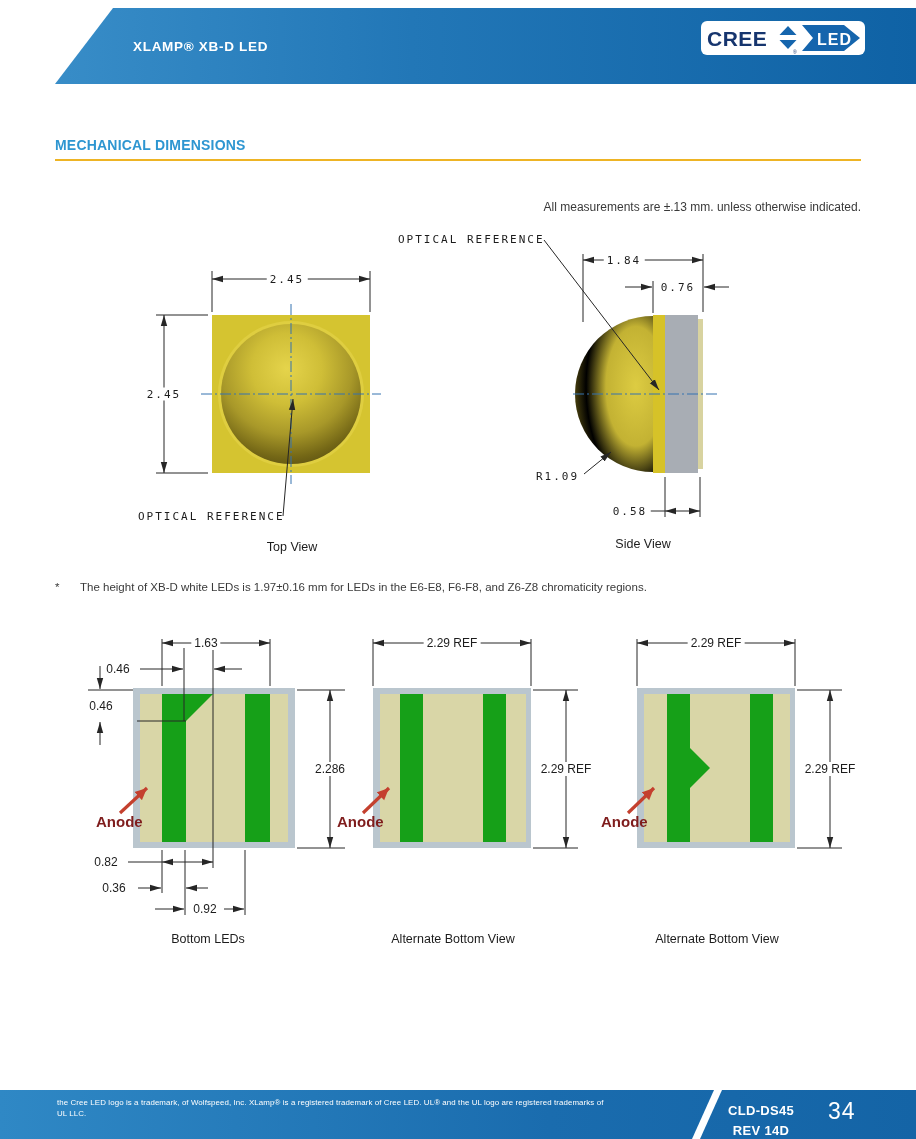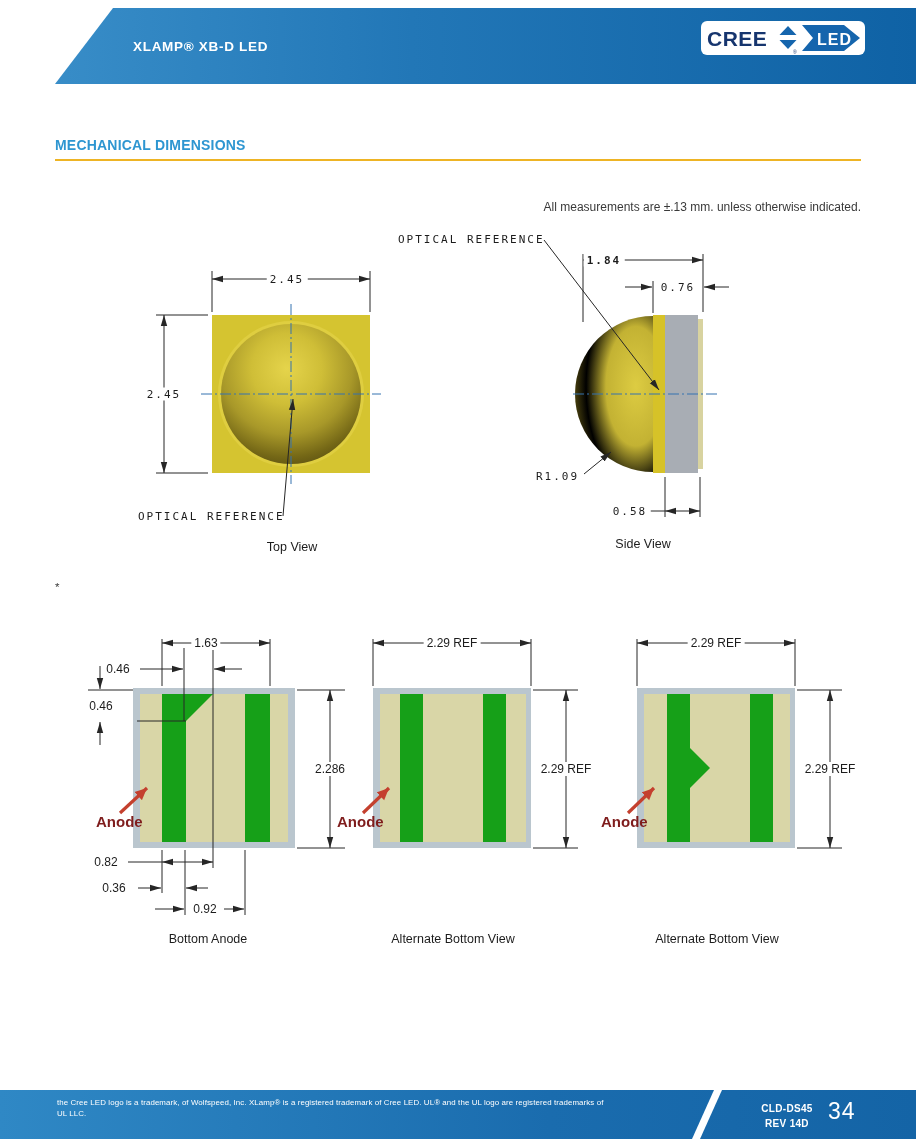--- a/index.html
+++ b/index.html
@@ -35,22 +35,22 @@
 
   .drawing-svg { position:absolute; left:0; top:0; pointer-events:none; }
 
   
   .ftr { position:absolute; top:1090px; left:0; width:916px; height:49px;
          background:linear-gradient(90deg,#2f88c5 0%,#1a6cae 60%,#1464a6 100%); }
   .ftr-stripe { position:absolute; left:688px; top:0; width:44px; height:49px; background:#fff;
                 clip-path:polygon(26px 0,34px 0,12px 49px,4px 49px); }
   .ftr-legal { position:absolute; left:57px; top:7px; width:620px; color:#fff;
                font-size:7.9px; line-height:1.45; letter-spacing:.1px; }
-  .ftr-doc { position:absolute; left:738px; top:11px; width:98px; text-align:center; color:#fff;
-             font-weight:bold; font-size:10px; line-height:1.5; letter-spacing:.3px; }
+  .ftr-doc { position:absolute; left:712px; top:11px; width:98px; text-align:center; color:#fff;
+             font-weight:bold; font-size:13px; line-height:1.5; letter-spacing:.3px; }
   .ftr-page { position:absolute; left:828px; top:8px; color:#fff; font-size:23px; letter-spacing:1px; }
 </style>
 </head>
 <body>
 
 <div class="page">
 
   <div class="hdr">
     <div class="hdr-title">XLAMP® XB-D LED</div>
   </div>
@@ -197,37 +197,38 @@
     <line x1="830" y1="690" x2="830" y2="848" stroke="#262626" stroke-width="1" marker-start="url(#ah)" marker-end="url(#ah)"></line>
     <line x1="628" y1="813" x2="654" y2="788" stroke="#c4402e" stroke-width="3.2" marker-end="url(#ahr)"></line>
   </svg>
 
   <div class="dimm wbg ctr" style="left:287px; top:279px;">2.45</div>
   <div class="dimm wbg ctr" style="left:164px; top:394px;">2.45</div>
   <div class="dimm" style="left:138px; top:510px;">OPTICAL REFERENCE</div>
   <div class="viewlbl" style="left:292px; top:540px;">Top View</div>
 
   <div class="dimm" style="left:398px; top:233px;">OPTICAL REFERENCE</div>
-  <div class="dimm wbg ctr" style="left:604px; top:260px;font-weight:bold;">1.84</div>
+  <div class="dimm wbg ctr" style="left:624px; top:260px;">1.84</div>
   <div class="dimm wbg ctr" style="left:678px; top:287px;">0.76</div>
   <div class="dimm" style="left:536px; top:470px;">R1.09</div>
   <div class="dimm wbg ctr" style="left:630px; top:511px;">0.58</div>
   <div class="viewlbl" style="left:643px; top:537px;">Side View</div>
 
   <div class="fnote-star">*</div>
+  <div class="fnote-text">The height of XB-D white LEDs is 1.97±0.16 mm for LEDs in the E6-E8, F6-F8, and Z6-Z8 chromaticity regions.</div>
 
   <div class="dims wbg ctr" style="left:206px; top:643px;">1.63</div>
   <div class="dims wbg ctr" style="left:118px; top:669px;">0.46</div>
   <div class="dims wbg ctr" style="left:101px; top:706px;">0.46</div>
   <div class="dims wbg ctr" style="left:330px; top:769px;">2.286</div>
   <div class="anode" style="left:96px; top:813px;">Anode</div>
   <div class="dims ctr" style="left:106px; top:862px;text-align:right;">0.82</div>
   <div class="dims ctr" style="left:114px; top:888px;">0.36</div>
   <div class="dims wbg ctr" style="left:205px; top:909px;">0.92</div>
-  <div class="viewlbl" style="left:208px; top:932px;">Bottom Anode</div>
+  <div class="viewlbl" style="left:208px; top:932px;">Bottom LEDs</div>
 
   <div class="dims wbg ctr" style="left:452px; top:643px;">2.29 REF</div>
   <div class="dims wbg ctr" style="left:566px; top:769px;">2.29 REF</div>
   <div class="anode" style="left:337px; top:813px;">Anode</div>
   <div class="viewlbl" style="left:453px; top:932px;">Alternate Bottom View</div>
 
   <div class="dims wbg ctr" style="left:716px; top:643px;">2.29 REF</div>
   <div class="dims wbg ctr" style="left:830px; top:769px;">2.29 REF</div>
   <div class="anode" style="left:601px; top:813px;">Anode</div>
   <div class="viewlbl" style="left:717px; top:932px;">Alternate Bottom View</div>

